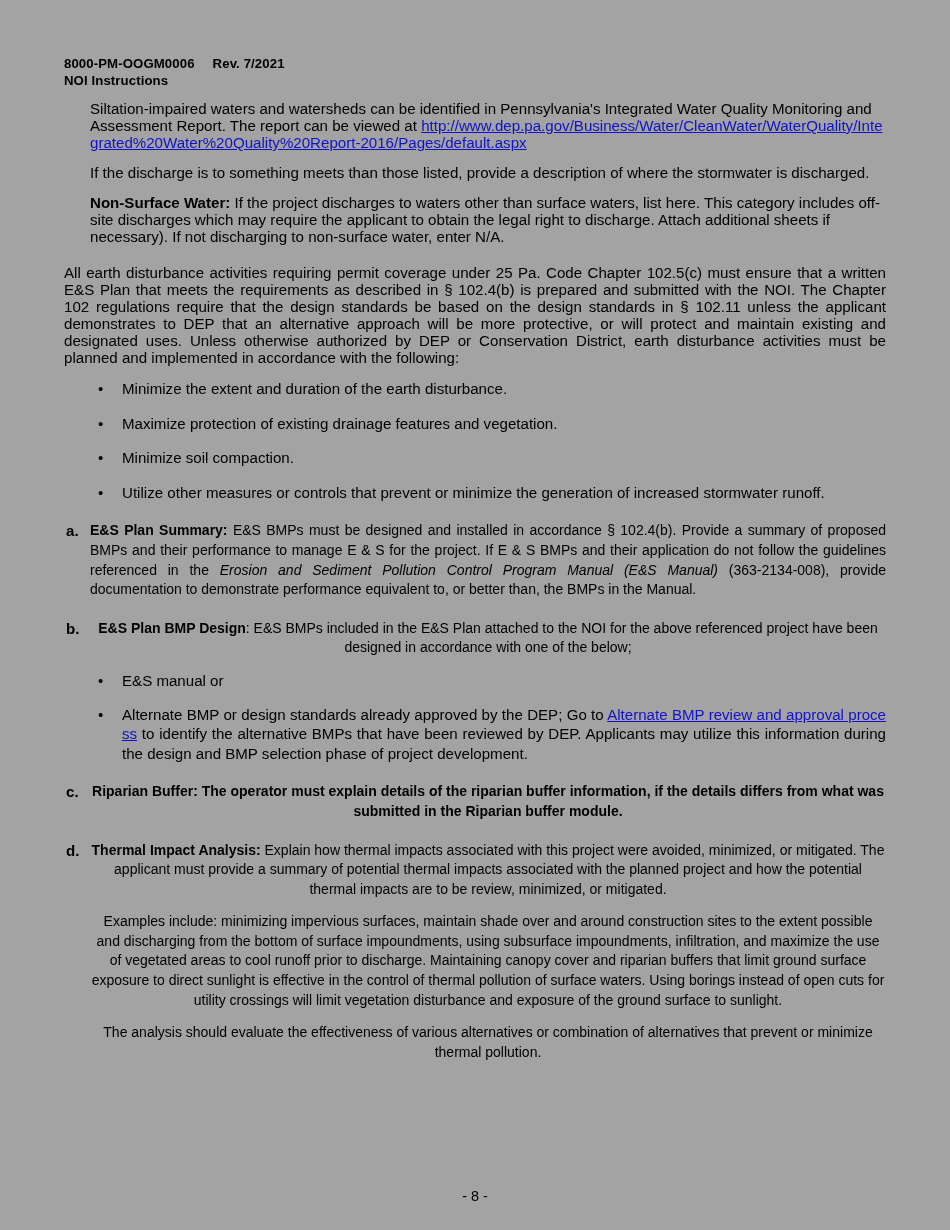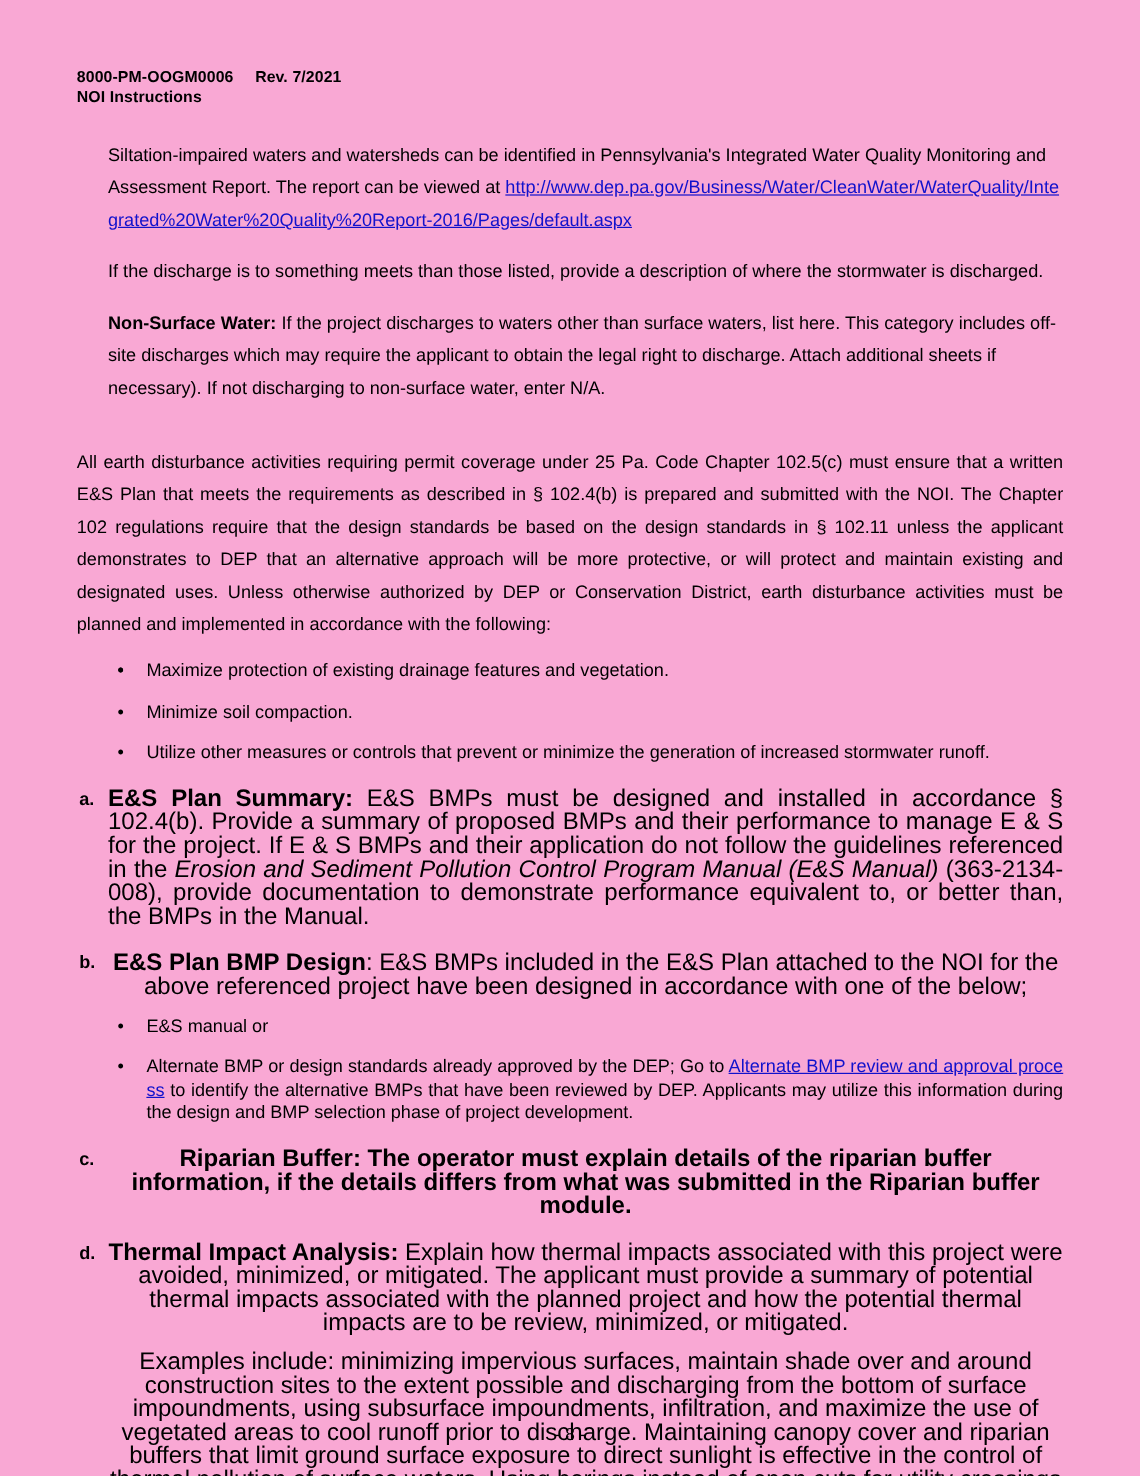--- a/index.html
+++ b/index.html
@@ -9,21 +9,21 @@
     background: #ffffff;
   }
   body {
     font-family: "Liberation Sans", sans-serif;
     color: #000000;
   }
   .page {
     position: relative;
     width: 950px;
     height: 1230px;
-    background: #f9a8d4;
+    background: #a3a3a3;
     box-sizing: border-box;
     overflow: hidden;
   }
   .header {
     position: absolute;
     top: 56px;
     left: 64px;
     font-size: 13.2px;
     font-weight: bold;
     line-height: 16.5px;
@@ -35,23 +35,23 @@
   .header .rev { margin-left: 18px; }
 
   .body-col {
     position: absolute;
     top: 100px;
     left: 64px;
     width: 822px;
   }
 
   p, .blk {
-    margin: 16px;
-    font-size: 15.1px;
-    line-height: 27px;
+    margin: 0;
+    font-size: 15.1px;
+    line-height: 17px;
   }
 
   
   .para {
     margin-left: 26px;
     width: 796px;
     margin-bottom: 13px;
   }
   .para.left { text-align: left; }
 
@@ -113,21 +113,21 @@
   }
   .lettered > .marker {
     position: absolute;
     left: 2px;
     top: 0;
     font-weight: bold;
     font-size: 15.1px;
     line-height: 19.6px;
   }
   .lettered > .lbody {
-    font-size: 20px;
+    font-size: 14px;
     line-height: 19.6px;
     text-align: justify;
     text-justify: inter-word;
     width: 796px;
   }
   .lettered > .lbody.left { text-align: center; }
 
   .sub-list {
     list-style: none;
     margin: 13px 0 13px 0;
@@ -180,21 +180,21 @@
 
 
     <p class="para left"><b>Non-Surface Water:</b><span>  If the project discharges to waters other than surface waters, list here.  This category includes off-site discharges which may require the applicant to obtain the legal right to discharge.  Attach additional sheets if necessary).  If not discharging to non-surface water, enter N/A.</span></p>
 
     <div class="gap-sm"></div>
 
 
     <p class="para-full">All earth disturbance activities requiring permit coverage under 25 Pa. Code Chapter 102.5(c) must ensure that a written E&amp;S Plan that meets the requirements as described in § 102.4(b) is prepared and submitted with the NOI.  The Chapter 102 regulations require that the design standards be based on the design standards in § 102.11 unless the applicant demonstrates to DEP that an alternative approach will be more protective, or will protect and maintain existing and designated uses.  Unless otherwise authorized by DEP or Conservation District, earth disturbance activities must be planned and implemented in accordance with the following:</p>
 
     <ul class="bullets">
-      <li><span class="bullet-dot">•</span></li>
+      <li><span class="bullet-dot">•</span><span>Minimize the extent and duration of the earth disturbance.</span></li>
       <li><span class="bullet-dot">•</span><span>Maximize protection of existing drainage features and vegetation.</span></li>
       <li><span class="bullet-dot">•</span><span>Minimize soil compaction.</span></li>
       <li><span class="bullet-dot">•</span><span>Utilize other measures or controls that prevent or minimize the generation of increased stormwater runoff.</span></li>
     </ul>
 
     <div class="gap-sm"></div>
 
     <div class="lettered">
       <span class="marker">a.</span>
       <div class="lbody"><b>E&amp;S Plan Summary:</b><span>  E&amp;S BMPs must be designed and installed in accordance § 102.4(b).  Provide a summary of proposed BMPs and their performance to manage E &amp; S for the project.  If E &amp; S BMPs and their application do not follow the guidelines referenced in the </span><i>Erosion and Sediment Pollution Control Program Manual (E&amp;S Manual)</i><span> (363-2134-008), provide documentation to demonstrate performance equivalent to, or better than, the BMPs in the Manual.</span></div>

